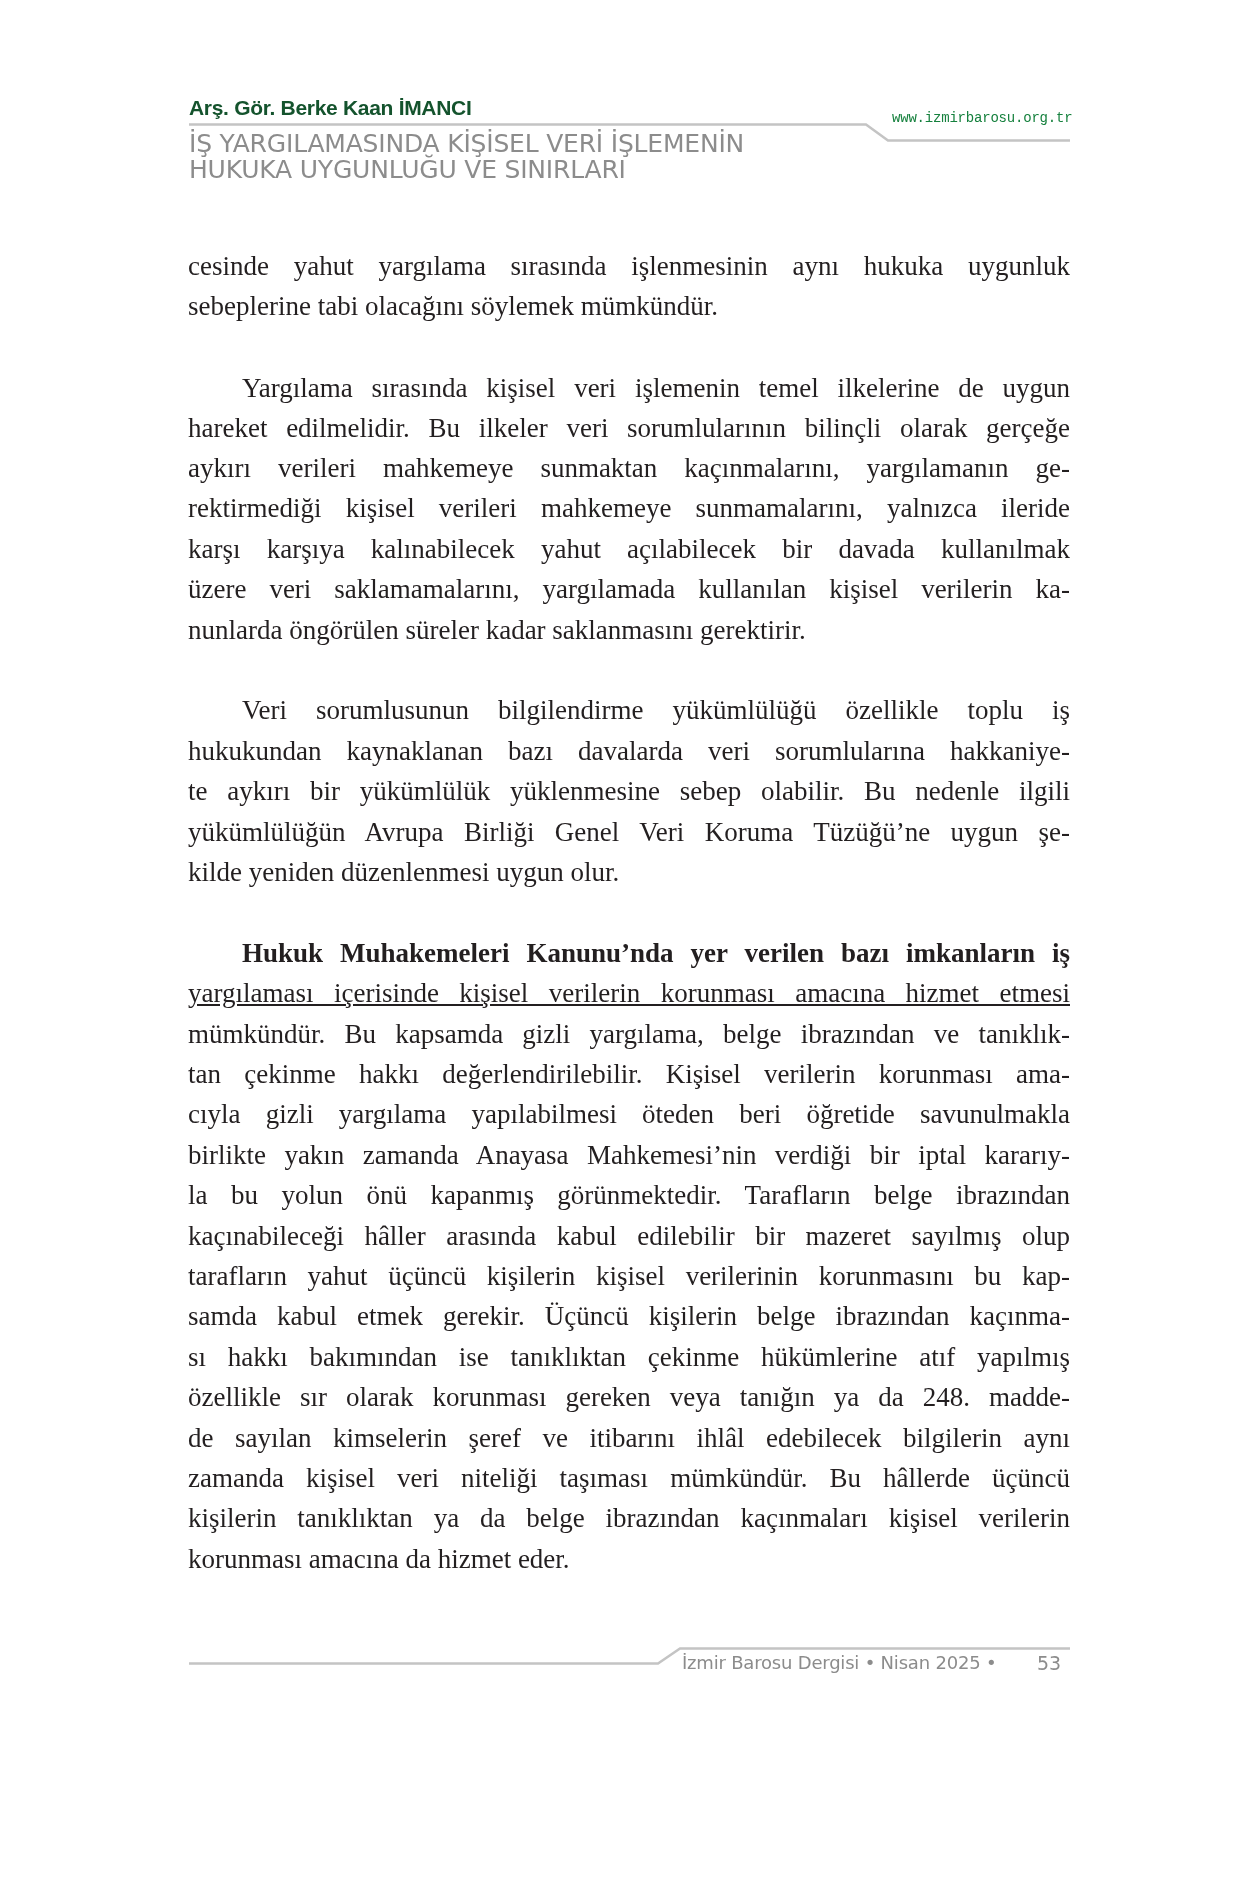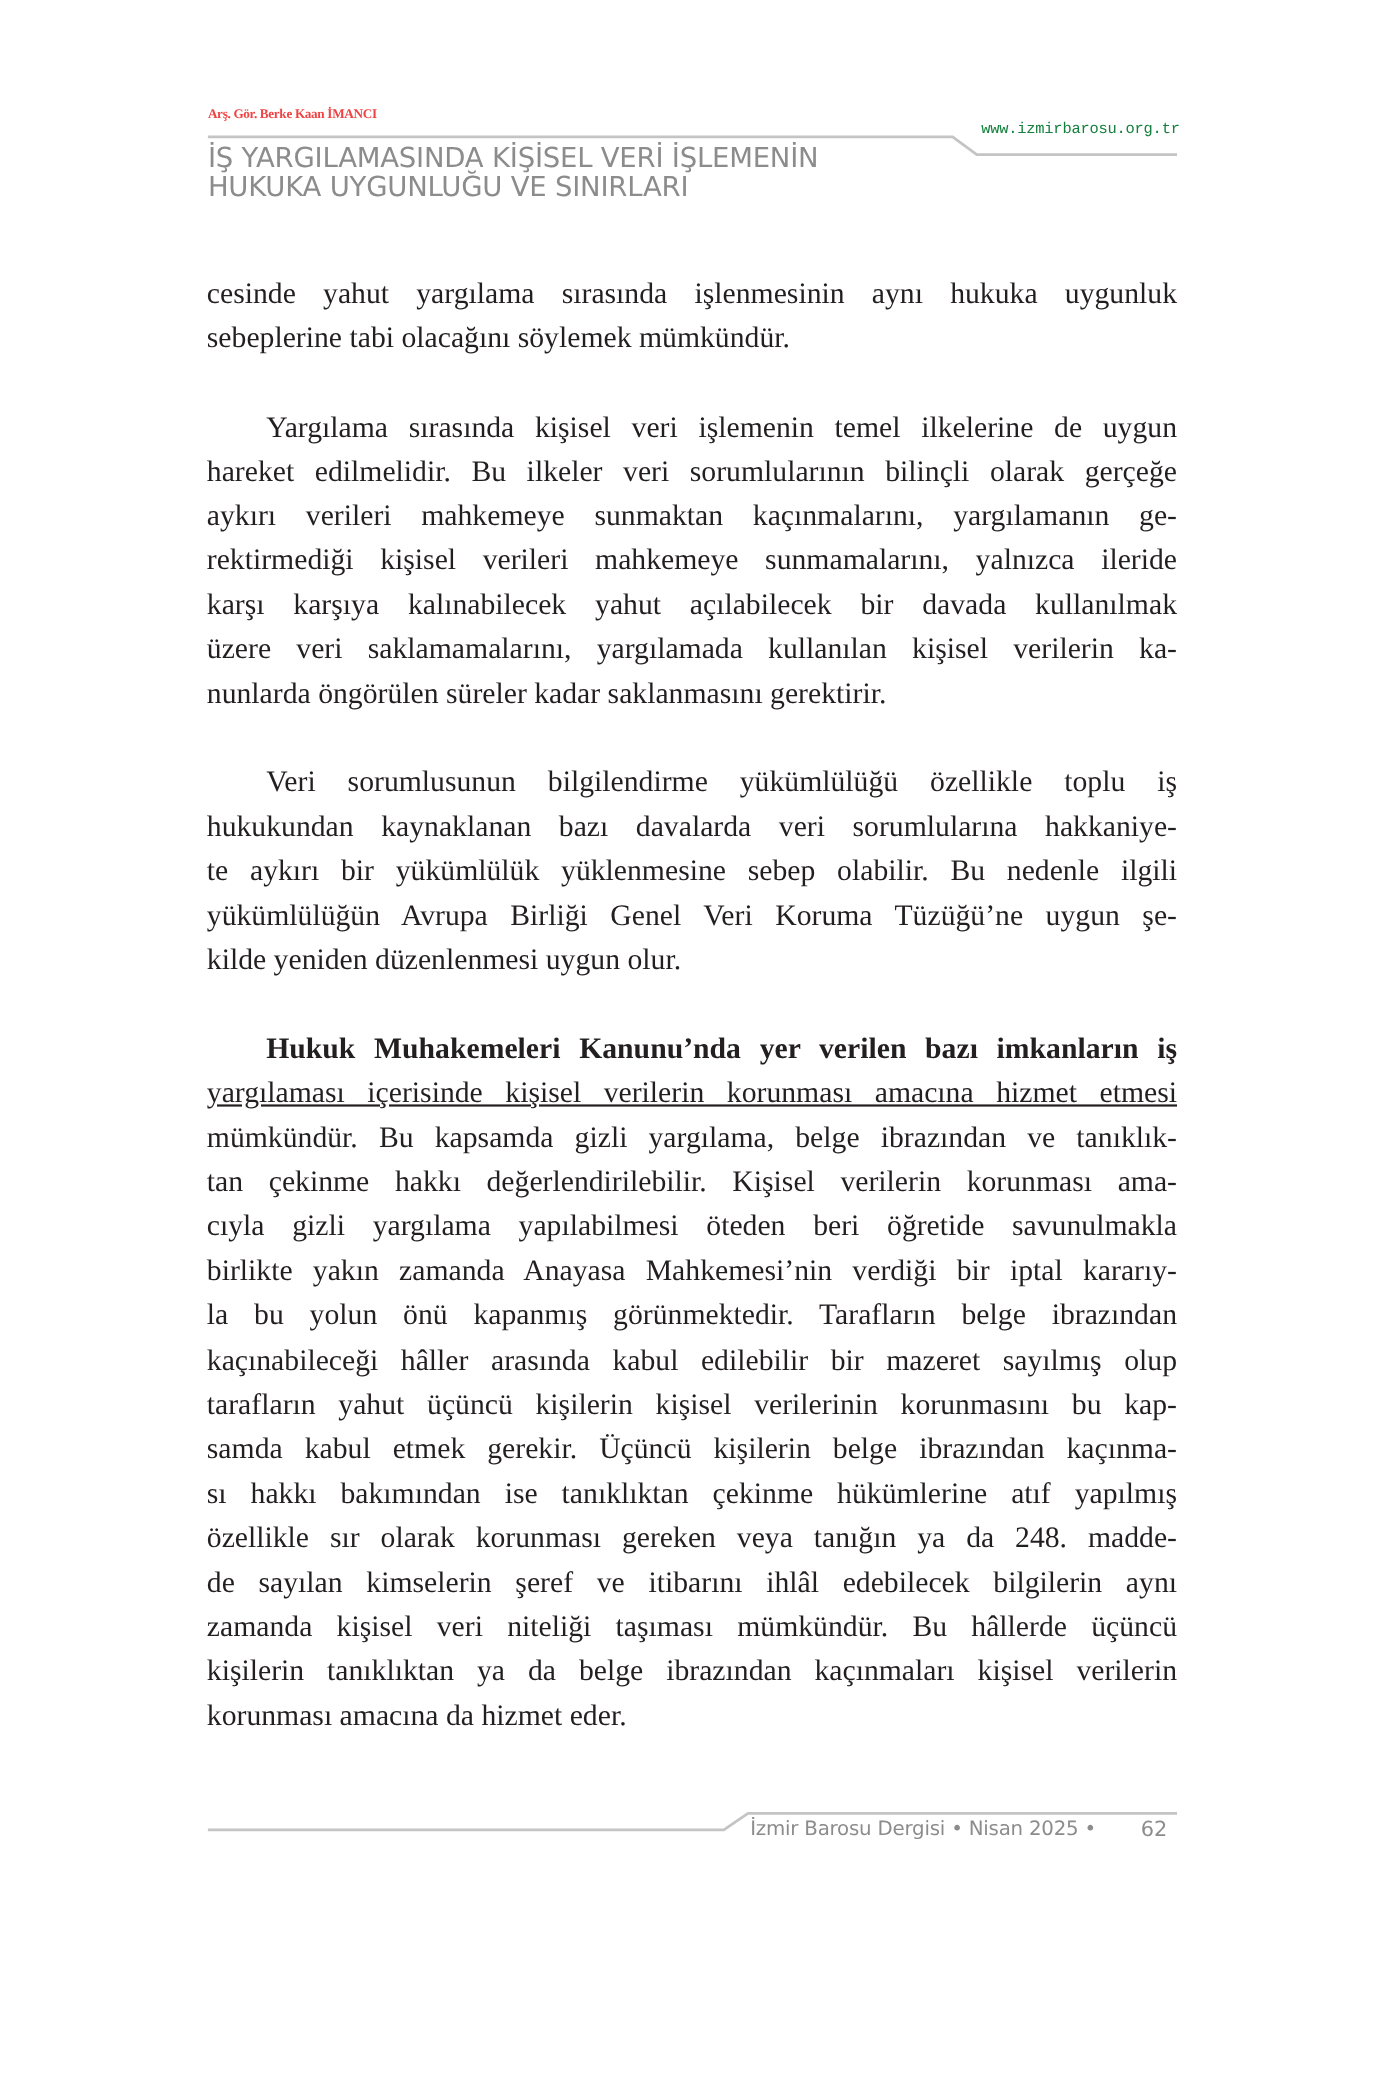--- a/index.html
+++ b/index.html
@@ -1,20 +1,20 @@
 <!DOCTYPE html>
 <html><head>
 <meta charset="utf-8">
 <style>
   html, body { margin: 0; padding: 0; background: #ffffff; }
   body { width: 1260px; height: 1890px; position: relative; overflow: hidden; }
   .page { position: absolute; left: 0; top: 0; width: 1260px; height: 1890px; background: #fff; }
 
   
-  .hdr-author { position: absolute; left: 189px; top: 96px; font-family: Liberation Serif, serif; font-weight: bold; font-size: 12px; color: #ef4444; letter-spacing: -0.3px; white-space: nowrap; }
+  .hdr-author { position: absolute; left: 189px; top: 96px; font-family: Liberation Sans, sans-serif; font-weight: bold; font-size: 21px; color: #14532d; letter-spacing: -0.3px; white-space: nowrap; }
   .hdr-title { position: absolute; left: 189px; font-family: "DejaVu Sans", sans-serif; font-size: 25px; color: #8c8c8c; letter-spacing: -0.2px; white-space: nowrap; font-weight: normal; }
   .hdr-title.l1 { top: 129px; }
   .hdr-title.l2 { top: 155px; }
   .hdr-url { position: absolute; left: 892px; top: 110px; font-family: Liberation Mono, monospace; font-size: 14px; color: #15803d; white-space: nowrap; letter-spacing: -0.2px; }
   svg.rule { position: absolute; left: 0; top: 0; width: 1260px; height: 1890px; pointer-events: none; }
 
   
   .body-text { position: absolute; left: 188px; top: 0; width: 882px; font-family: "Liberation Serif", "DejaVu Serif", serif; font-size: 27px; color: #231f20; }
   .line { position: absolute; left: 0; width: 882px; height: 40px; line-height: 40px; white-space: nowrap; text-align: justify; text-align-last: justify; }
   .line.last { text-align: left; text-align-last: left; }
@@ -74,14 +74,14 @@
         <div class="line" style="top: 1336.8px;">sı hakkı bakımından ise tanıklıktan çekinme hükümlerine atıf yapılmış</div>
         <div class="line" style="top: 1377.2px;">özellikle sır olarak korunması gereken veya tanığın ya da 248. madde-</div>
         <div class="line" style="top: 1417.6px;">de sayılan kimselerin şeref ve itibarını ihlâl edebilecek bilgilerin aynı</div>
         <div class="line" style="top: 1458px;">zamanda kişisel veri niteliği taşıması mümkündür. Bu hâllerde üçüncü</div>
         <div class="line" style="top: 1498.4px;">kişilerin tanıklıktan ya da belge ibrazından kaçınmaları kişisel verilerin</div>
         <div class="line last" style="top: 1538.8px;">korunması amacına da hizmet eder.</div>
       </div>
     </div>
 
   <div class="ftr-text">İzmir Barosu Dergisi • Nisan 2025 •</div>
-  <div class="ftr-page">62</div>
+  <div class="ftr-page">53</div>
 </div>
 
 </body></html>

